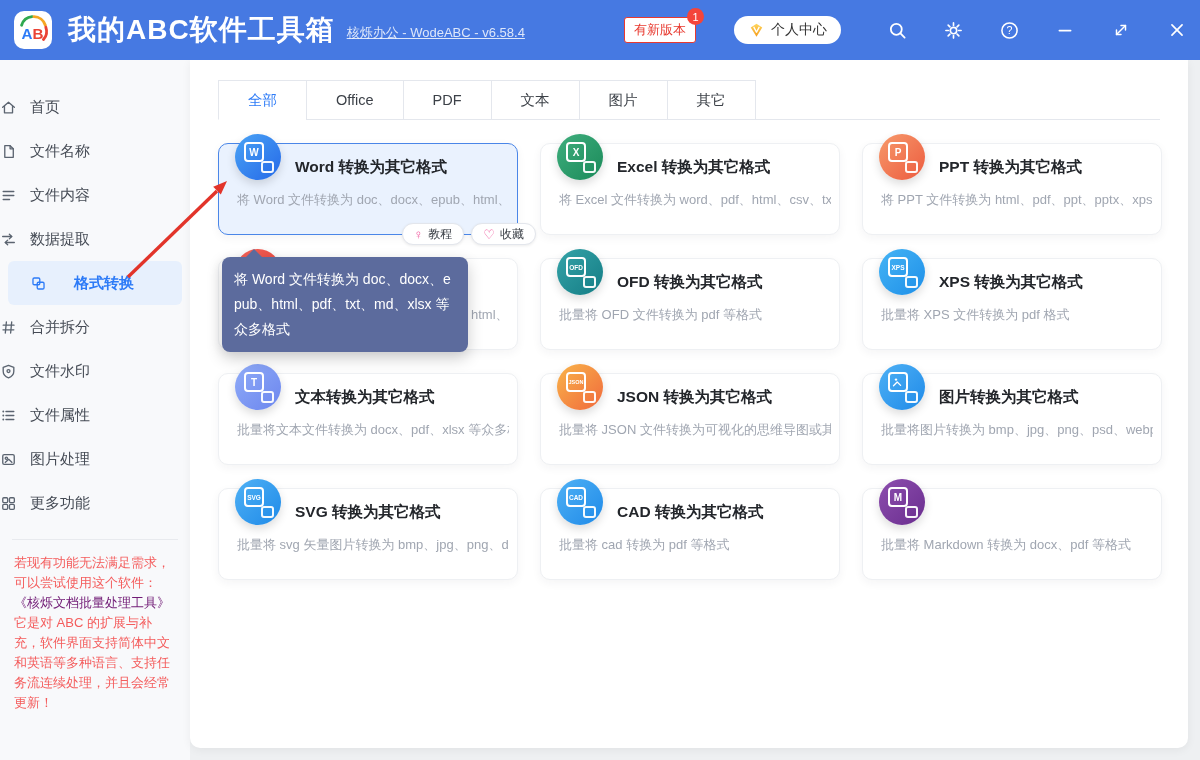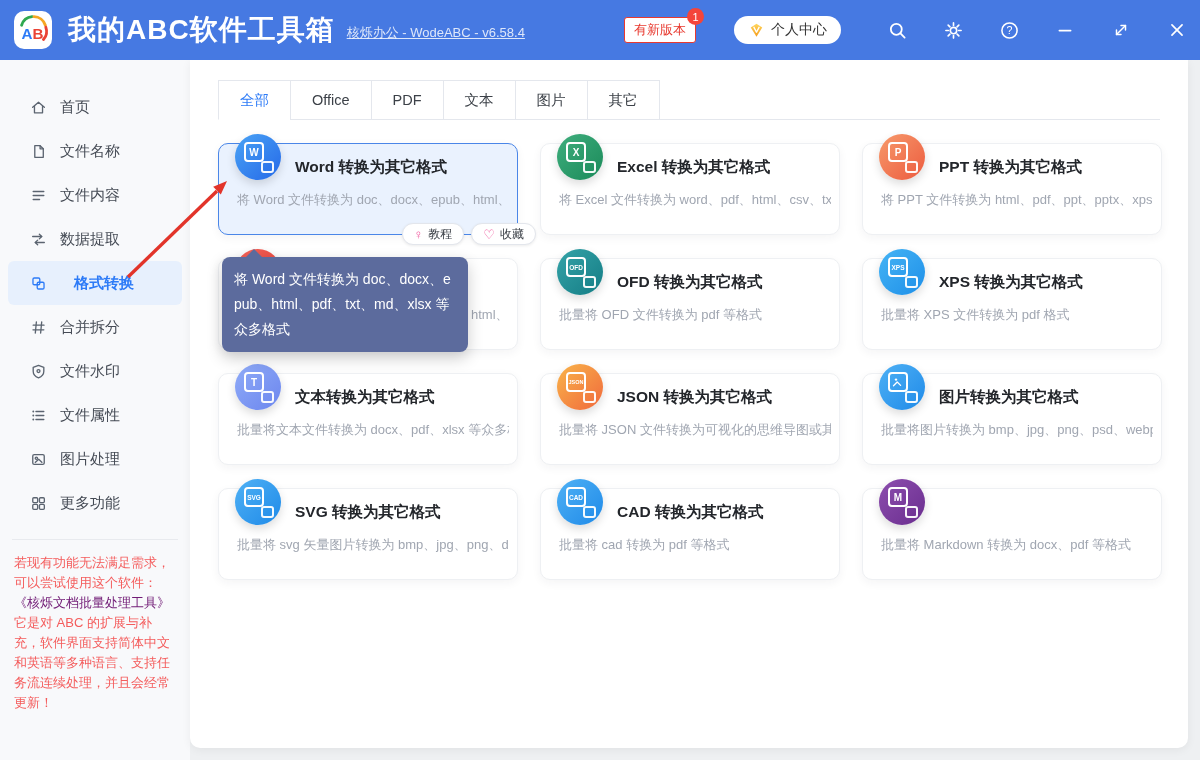--- a/index.html
+++ b/index.html
@@ -24,35 +24,35 @@
   .update-badge .bubble{position:absolute;right:-9px;top:-10px;width:17px;height:17px;border-radius:50%;
     background:#f4453a;color:#fff;font-size:11px;display:flex;align-items:center;justify-content:center;}
   .profile-pill{height:28px;background:#fff;border-radius:14px;display:flex;align-items:center;gap:6px;
     padding:0 14px;margin-right:46px;font-size:14px;color:#333;cursor:pointer;}
   .win-icons{display:flex;align-items:center;gap:36px;margin-right:13px;}
   .win-icons .wi{width:20px;height:20px;display:flex;align-items:center;justify-content:center;cursor:pointer;}
 
   
   .sidebar{position:absolute;left:0;top:60px;width:190px;bottom:0;background:#f8f9fb;}
   .side-list{padding-top:25px;}
-  .side-item{height:44px;display:flex;align-items:center;gap:13px;padding-left:30px;
+  .side-item{height:44px;display:flex;align-items:center;gap:13px;
     font-size:15px;color:#454b55;cursor:pointer;}
   .side-item .sicon{width:17px;height:17px;color:#5b6470;display:flex;}
   .side-item.active{background:#e7f0fd;color:var(--accent-blue);border-radius:6px;
     margin:0 8px;padding-left:22px;font-weight:bold;gap:27px;}
   .side-item.active .sicon{color:var(--accent-blue);}
   .notice{margin:14px 12px 0 12px;border-top:1px solid #e8eaee;padding:13px 2px 0 2px;
     font-size:13px;line-height:20px;color:var(--notice-red);}
   .notice .nlink{color:#701a75;display:block;cursor:pointer;}
 
   
   .panel{position:absolute;left:190px;top:60px;width:998px;height:688px;background:#fff;
     border-radius:0 0 10px 10px;box-shadow:0 2px 10px rgba(0,0,0,.06);}
   .tabs{display:flex;margin:20px 28px 0 28px;border-bottom:1px solid #e4e7ed;}
-  .tab{height:40px;line-height:38px;padding:0 21px;border:1px solid #e4e7ed;margin-right:-1px;
+  .tab{height:40px;line-height:38px;padding:0 29px;border:1px solid #e4e7ed;margin-right:-1px;
     margin-bottom:-1px;background:#fff;font-size:14.5px;color:#3c4148;cursor:pointer;}
   .tab.active{color:var(--accent-blue);border-bottom-color:#fff;}
 
   .cards{position:relative;margin:23px 26px 0 28px;display:grid;
     grid-template-columns:repeat(3,300px);grid-auto-rows:92px;gap:23px 22px;}
   .card{position:relative;background:#fff;border:1px solid #eef0f3;border-radius:10px;
     box-shadow:0 3px 10px rgba(31,45,61,.05);cursor:pointer;}
   .card.active{background:var(--active-card-bg);border:1px solid var(--active-card-border);}
   .cicon{position:absolute;left:16px;top:-10px;width:46px;height:46px;border-radius:50%;
     background:linear-gradient(135deg,var(--g1,#4aa3f5),var(--g2,#2569e8));

